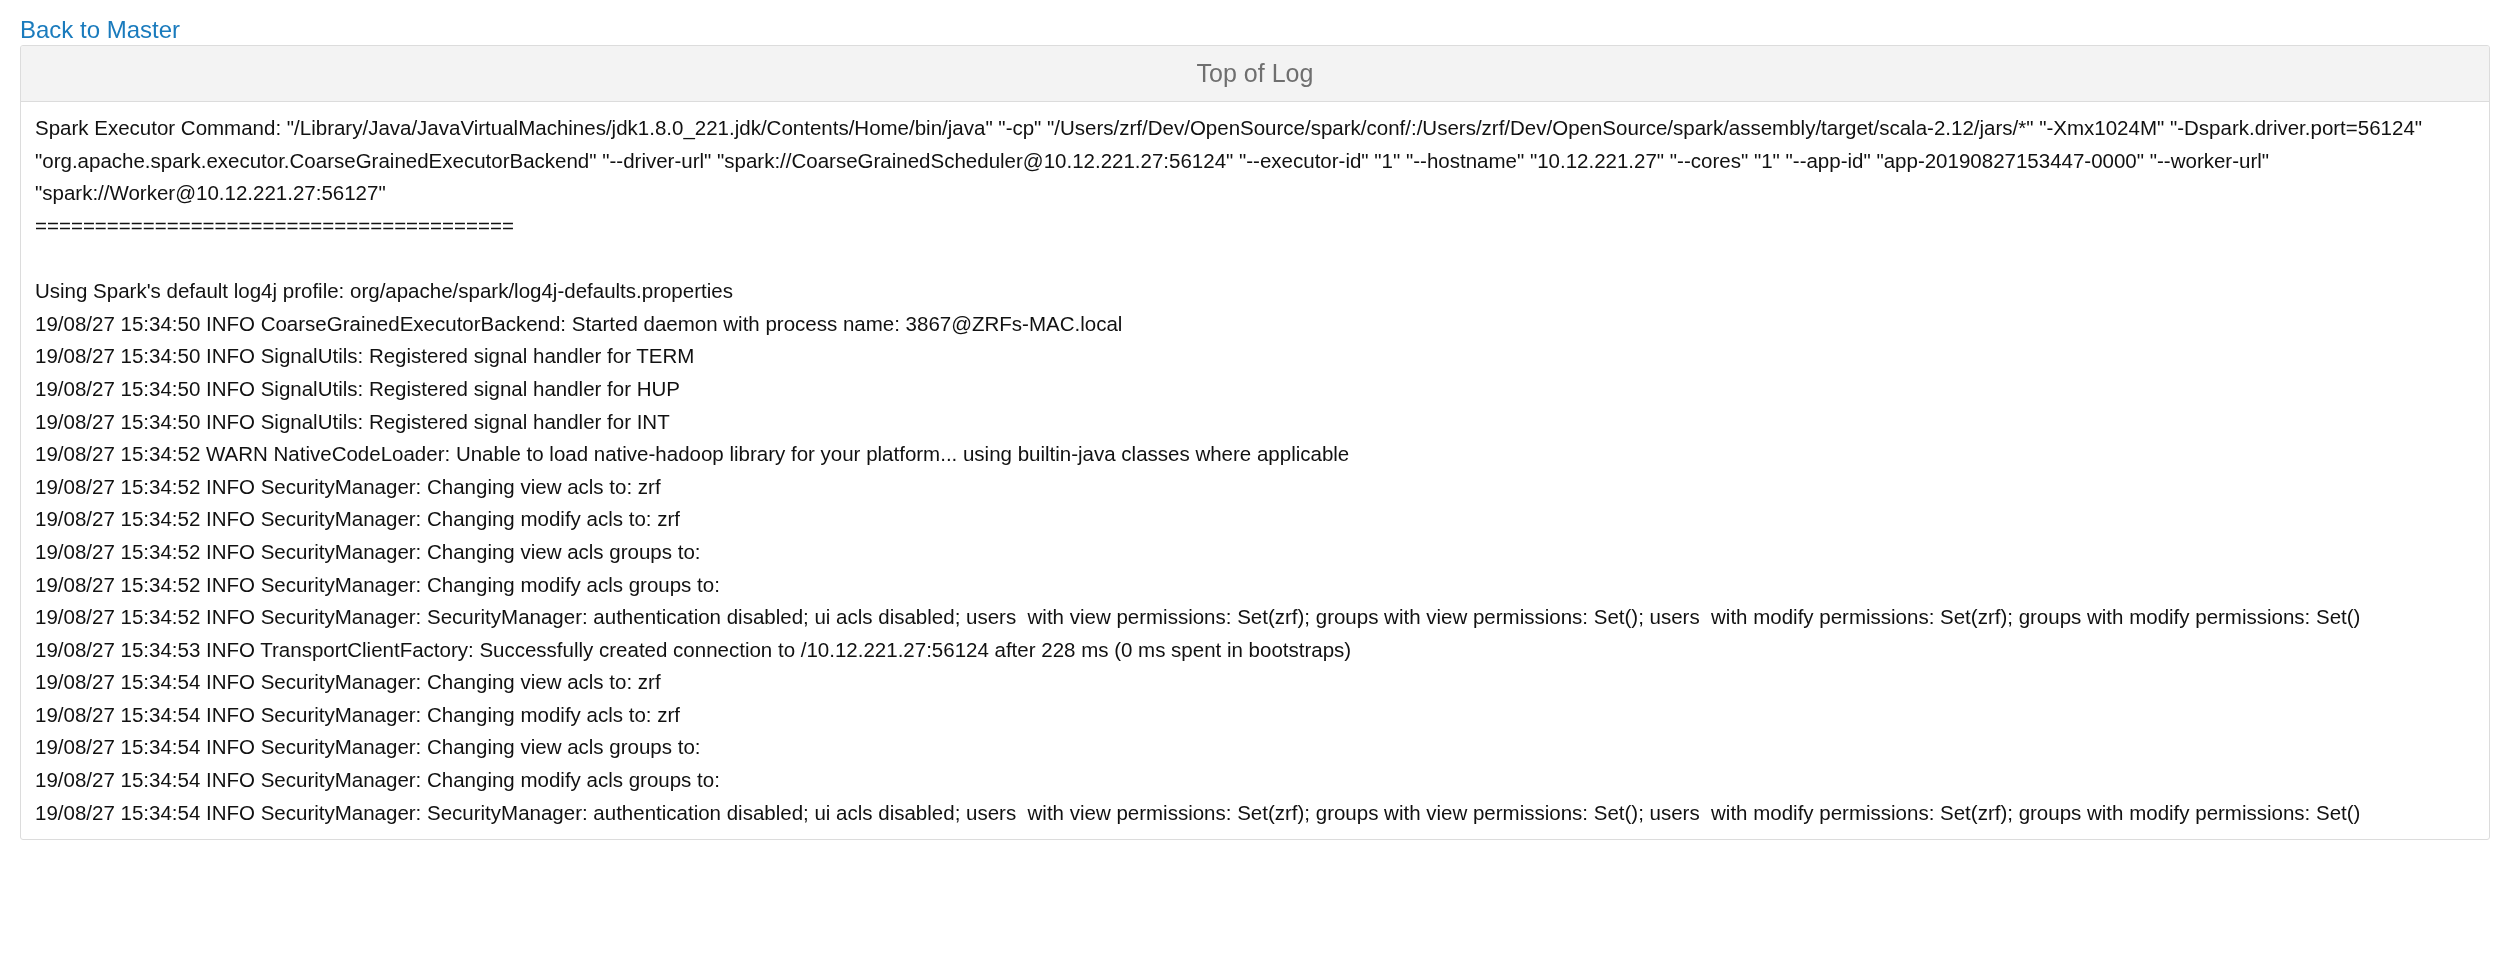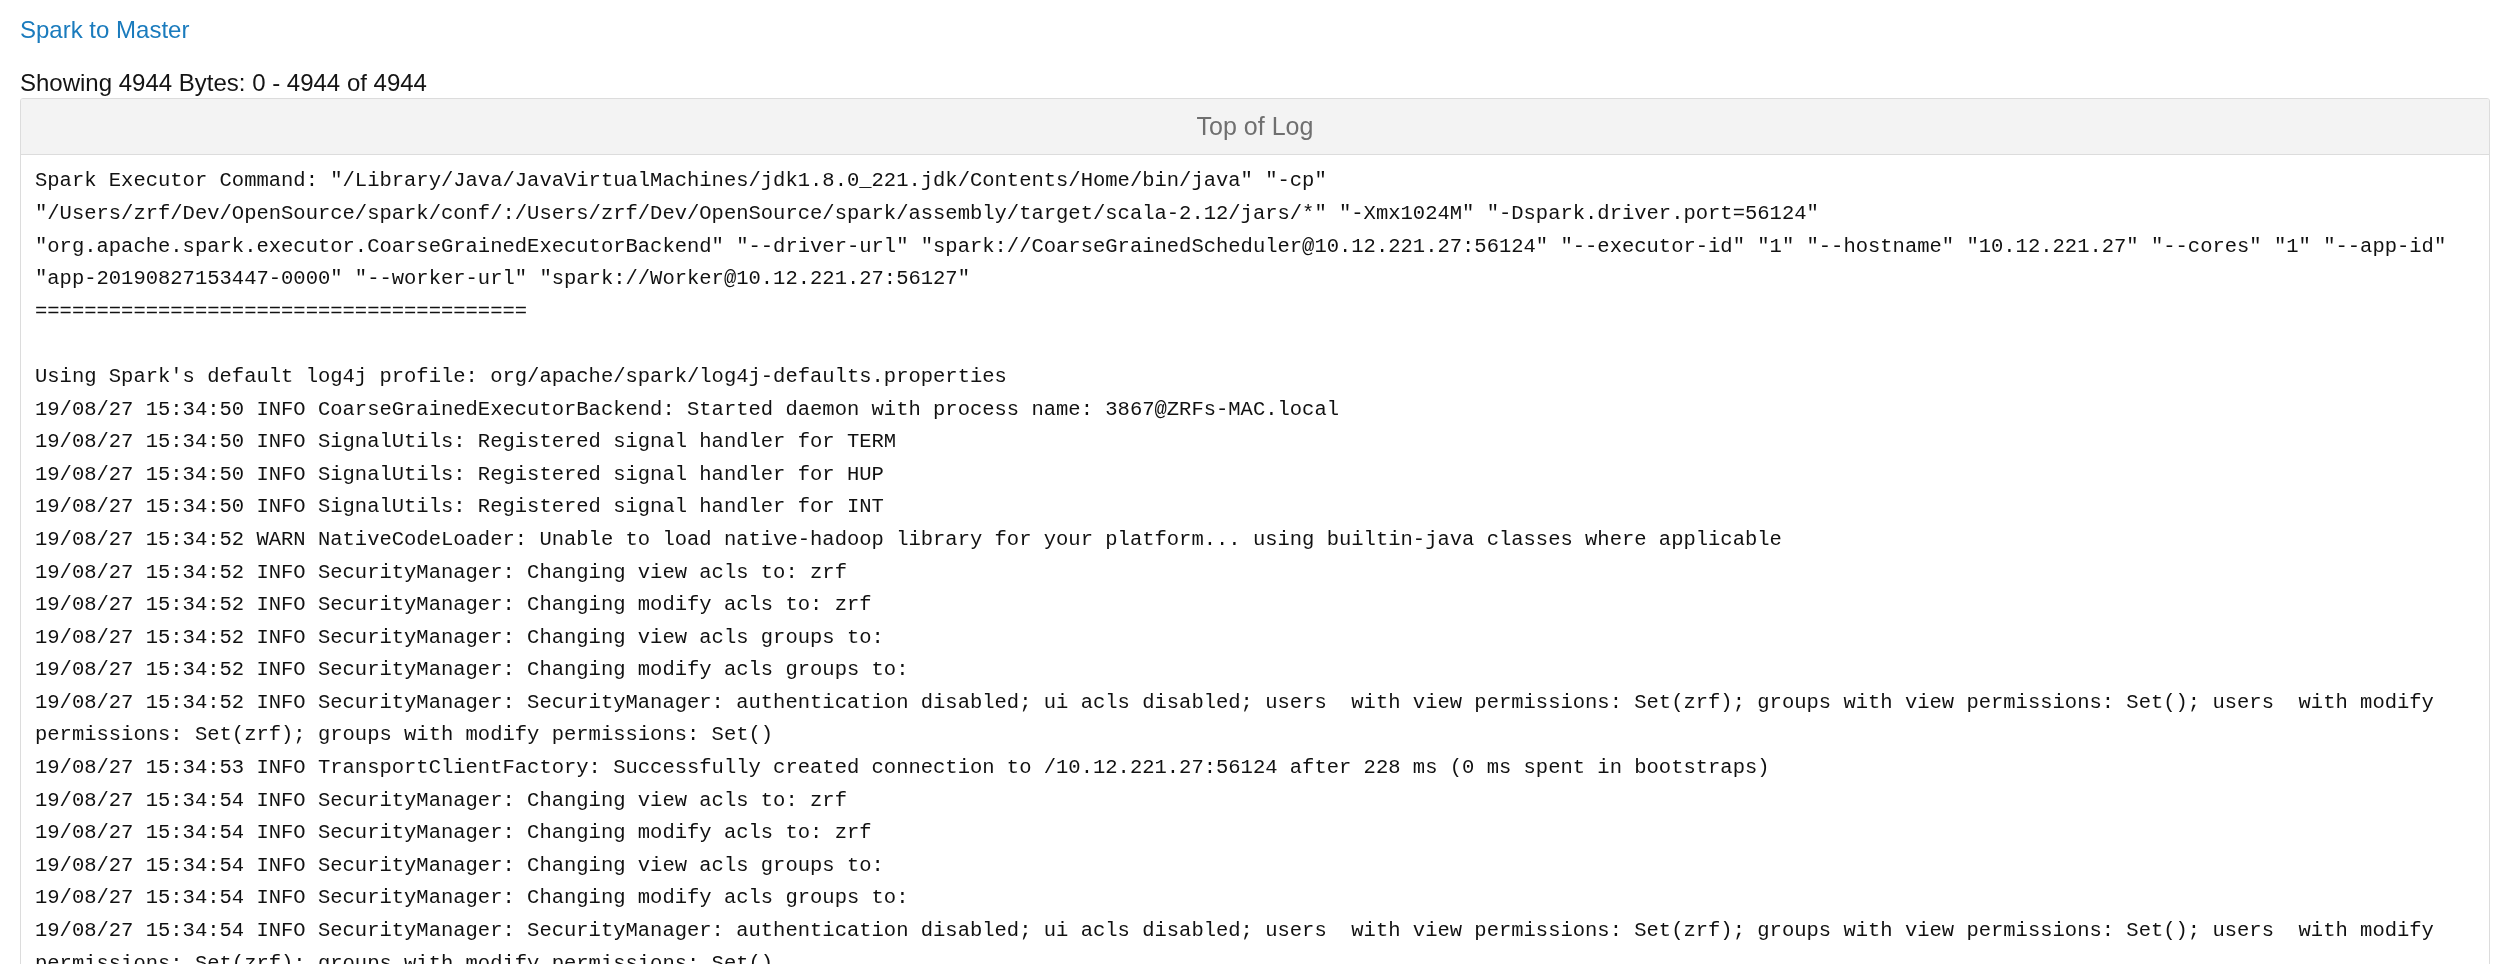--- a/index.html
+++ b/index.html
@@ -48,37 +48,36 @@
     padding: 12px 0 13px 0;
     line-height: 1.2;
   }
   .log-body {
     padding: 10px 12px 10px 14px;
     font-size: 20.5px;
     line-height: 32.6px;
     color: #111111;
     white-space: pre-wrap;
     word-break: break-word;
-    font-family: Liberation Mono, monospace;
+    font-family: Liberation Sans, sans-serif;
   }
   .log-line {
     white-space: pre-wrap;
     word-break: break-word;
   }
   .log-line.blank {
     height: 32.6px;
   }
 </style>
 </head>
 <body>
 
 <div class="page">
 
-  <a class="back-link">Spark to Master</a>
+  <a class="back-link">Back to Master</a>
 
-  <div class="showing-line">Showing 4944 Bytes: 0 - 4944 of 4944</div>
 
   <div class="log-panel">
     <div class="log-panel-header">Top of Log</div>
     <div class="log-body" id="log-body"><div class="log-line">Spark Executor Command: "/Library/Java/JavaVirtualMachines/jdk1.8.0_221.jdk/Contents/Home/bin/java" "-cp" "/Users/zrf/Dev/OpenSource/spark/conf/:/Users/zrf/Dev/OpenSource/spark/assembly/target/scala-2.12/jars/*" "-Xmx1024M" "-Dspark.driver.port=56124" "org.apache.spark.executor.CoarseGrainedExecutorBackend" "--driver-url" "spark://CoarseGrainedScheduler@10.12.221.27:56124" "--executor-id" "1" "--hostname" "10.12.221.27" "--cores" "1" "--app-id" "app-20190827153447-0000" "--worker-url" "spark://Worker@10.12.221.27:56127"</div><div class="log-line">========================================</div><div class="log-line blank"></div><div class="log-line">Using Spark's default log4j profile: org/apache/spark/log4j-defaults.properties</div><div class="log-line">19/08/27 15:34:50 INFO CoarseGrainedExecutorBackend: Started daemon with process name: 3867@ZRFs-MAC.local</div><div class="log-line">19/08/27 15:34:50 INFO SignalUtils: Registered signal handler for TERM</div><div class="log-line">19/08/27 15:34:50 INFO SignalUtils: Registered signal handler for HUP</div><div class="log-line">19/08/27 15:34:50 INFO SignalUtils: Registered signal handler for INT</div><div class="log-line">19/08/27 15:34:52 WARN NativeCodeLoader: Unable to load native-hadoop library for your platform... using builtin-java classes where applicable</div><div class="log-line">19/08/27 15:34:52 INFO SecurityManager: Changing view acls to: zrf</div><div class="log-line">19/08/27 15:34:52 INFO SecurityManager: Changing modify acls to: zrf</div><div class="log-line">19/08/27 15:34:52 INFO SecurityManager: Changing view acls groups to:</div><div class="log-line">19/08/27 15:34:52 INFO SecurityManager: Changing modify acls groups to:</div><div class="log-line">19/08/27 15:34:52 INFO SecurityManager: SecurityManager: authentication disabled; ui acls disabled; users  with view permissions: Set(zrf); groups with view permissions: Set(); users  with modify permissions: Set(zrf); groups with modify permissions: Set()</div><div class="log-line">19/08/27 15:34:53 INFO TransportClientFactory: Successfully created connection to /10.12.221.27:56124 after 228 ms (0 ms spent in bootstraps)</div><div class="log-line">19/08/27 15:34:54 INFO SecurityManager: Changing view acls to: zrf</div><div class="log-line">19/08/27 15:34:54 INFO SecurityManager: Changing modify acls to: zrf</div><div class="log-line">19/08/27 15:34:54 INFO SecurityManager: Changing view acls groups to:</div><div class="log-line">19/08/27 15:34:54 INFO SecurityManager: Changing modify acls groups to:</div><div class="log-line">19/08/27 15:34:54 INFO SecurityManager: SecurityManager: authentication disabled; ui acls disabled; users  with view permissions: Set(zrf); groups with view permissions: Set(); users  with modify permissions: Set(zrf); groups with modify permissions: Set()</div></div>
   </div>
 
 </div>
 
 </body></html>

